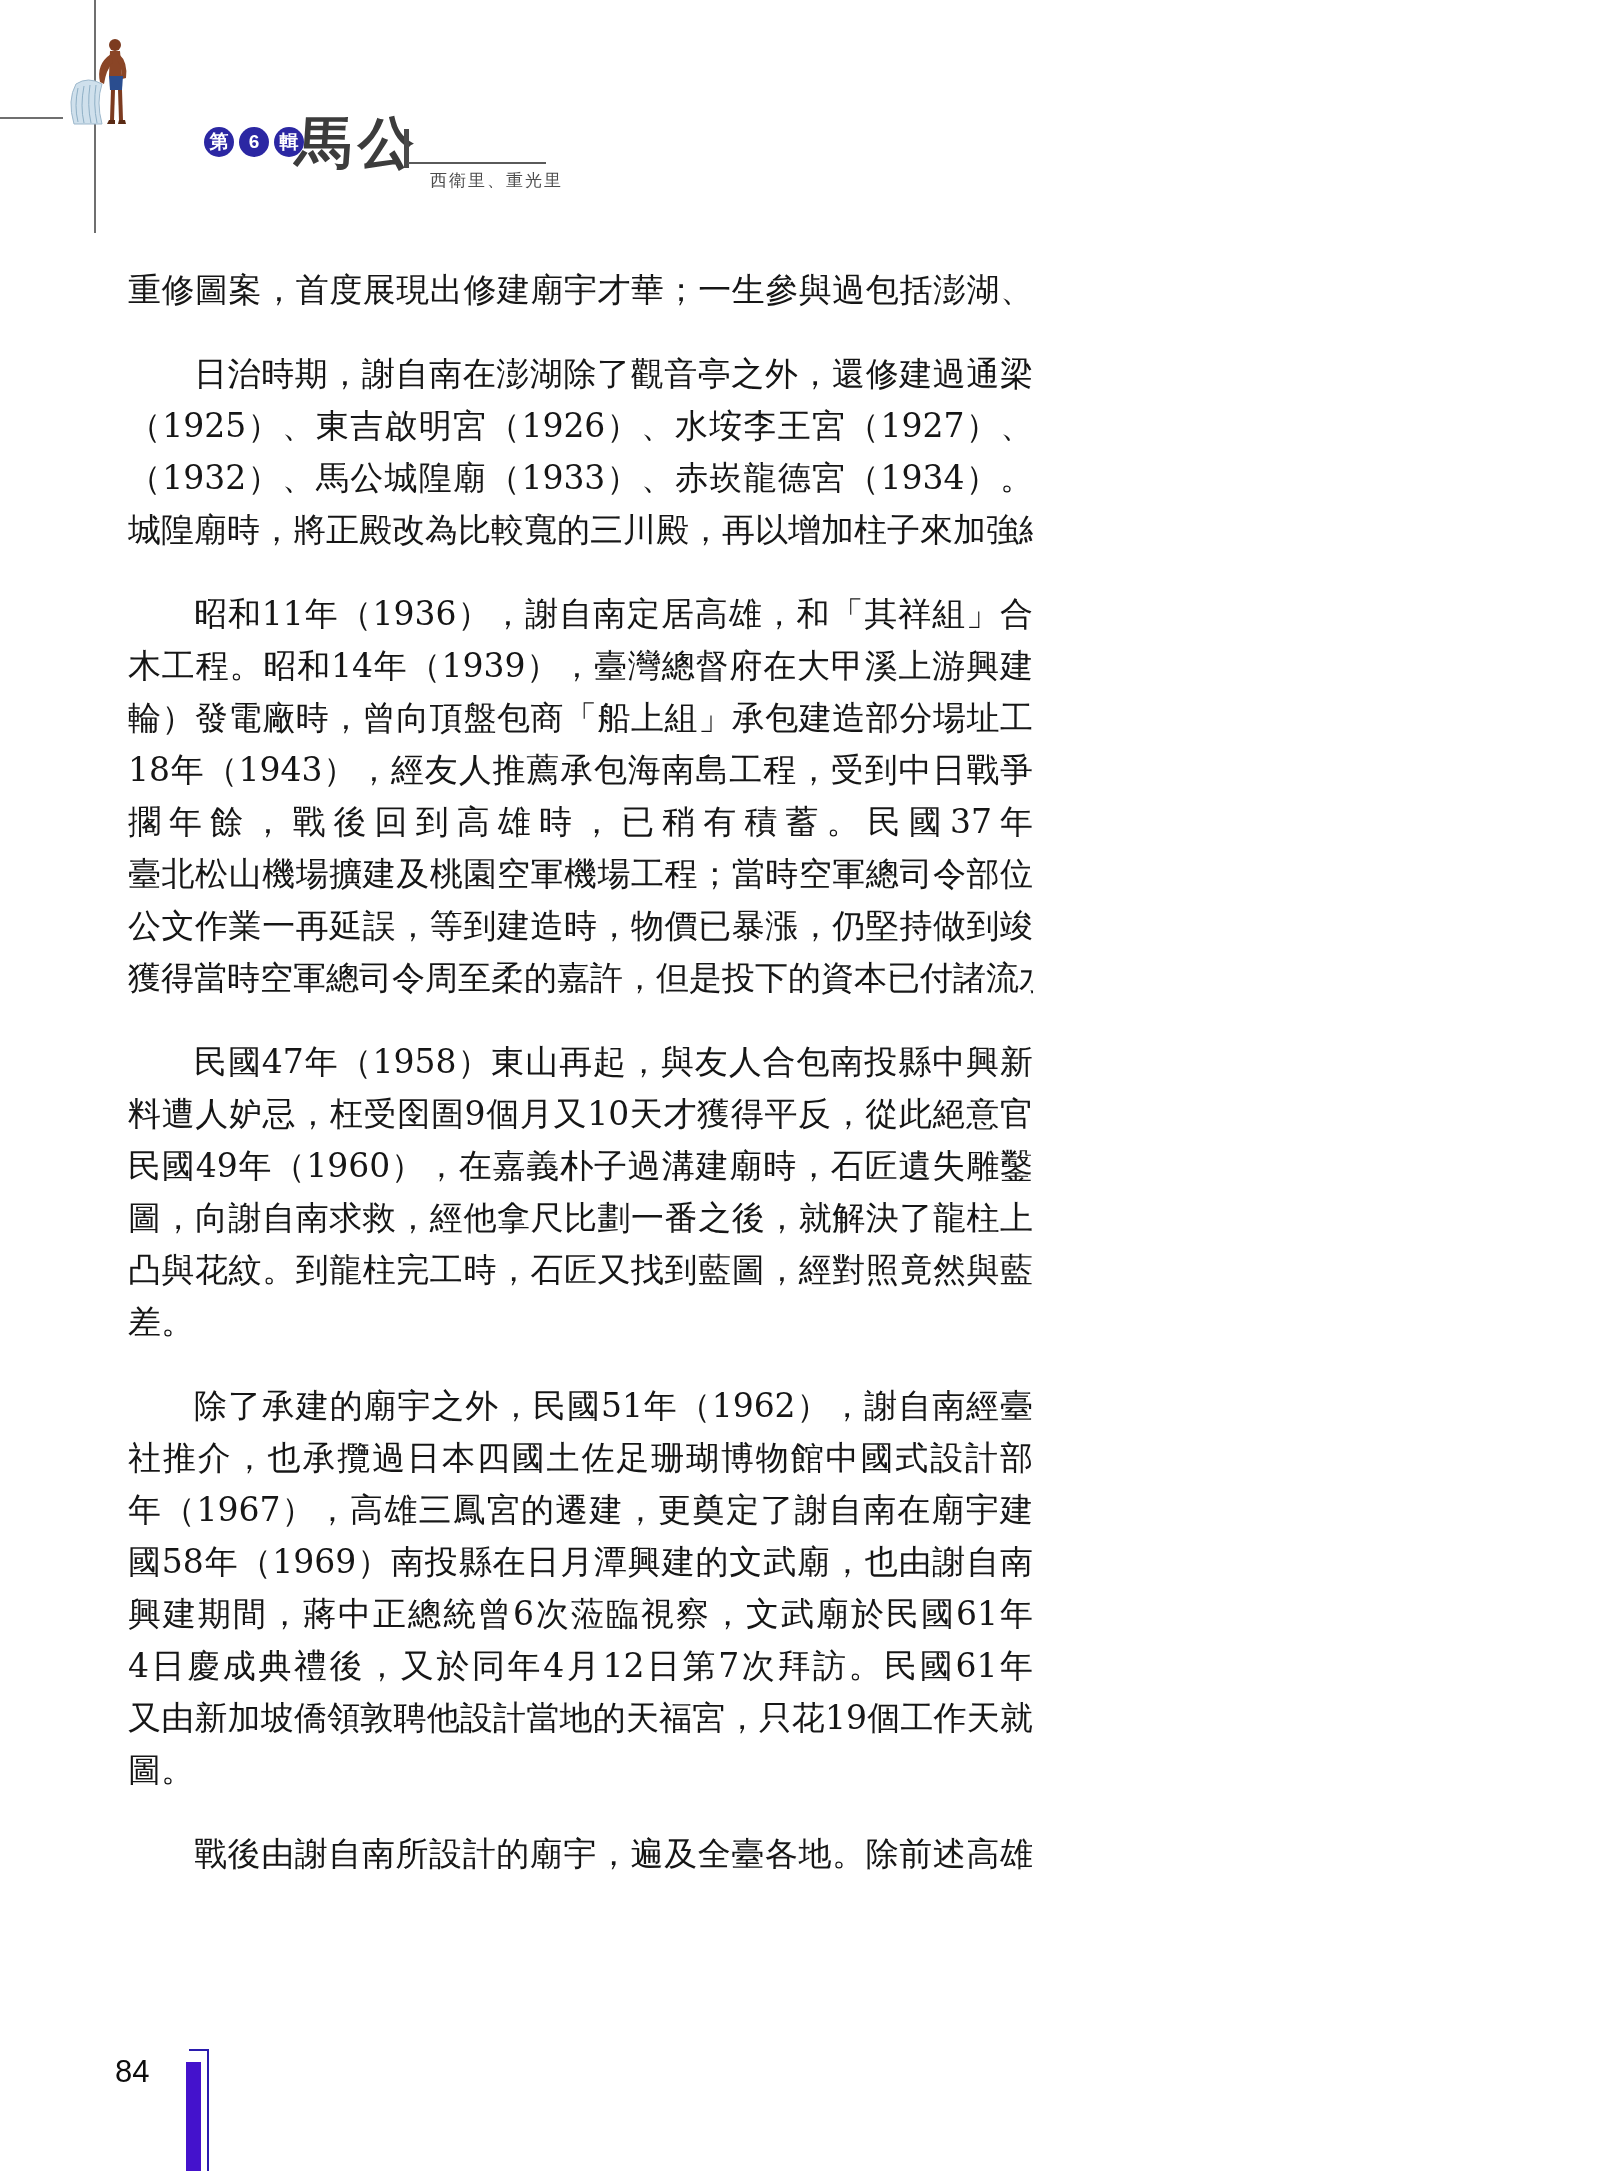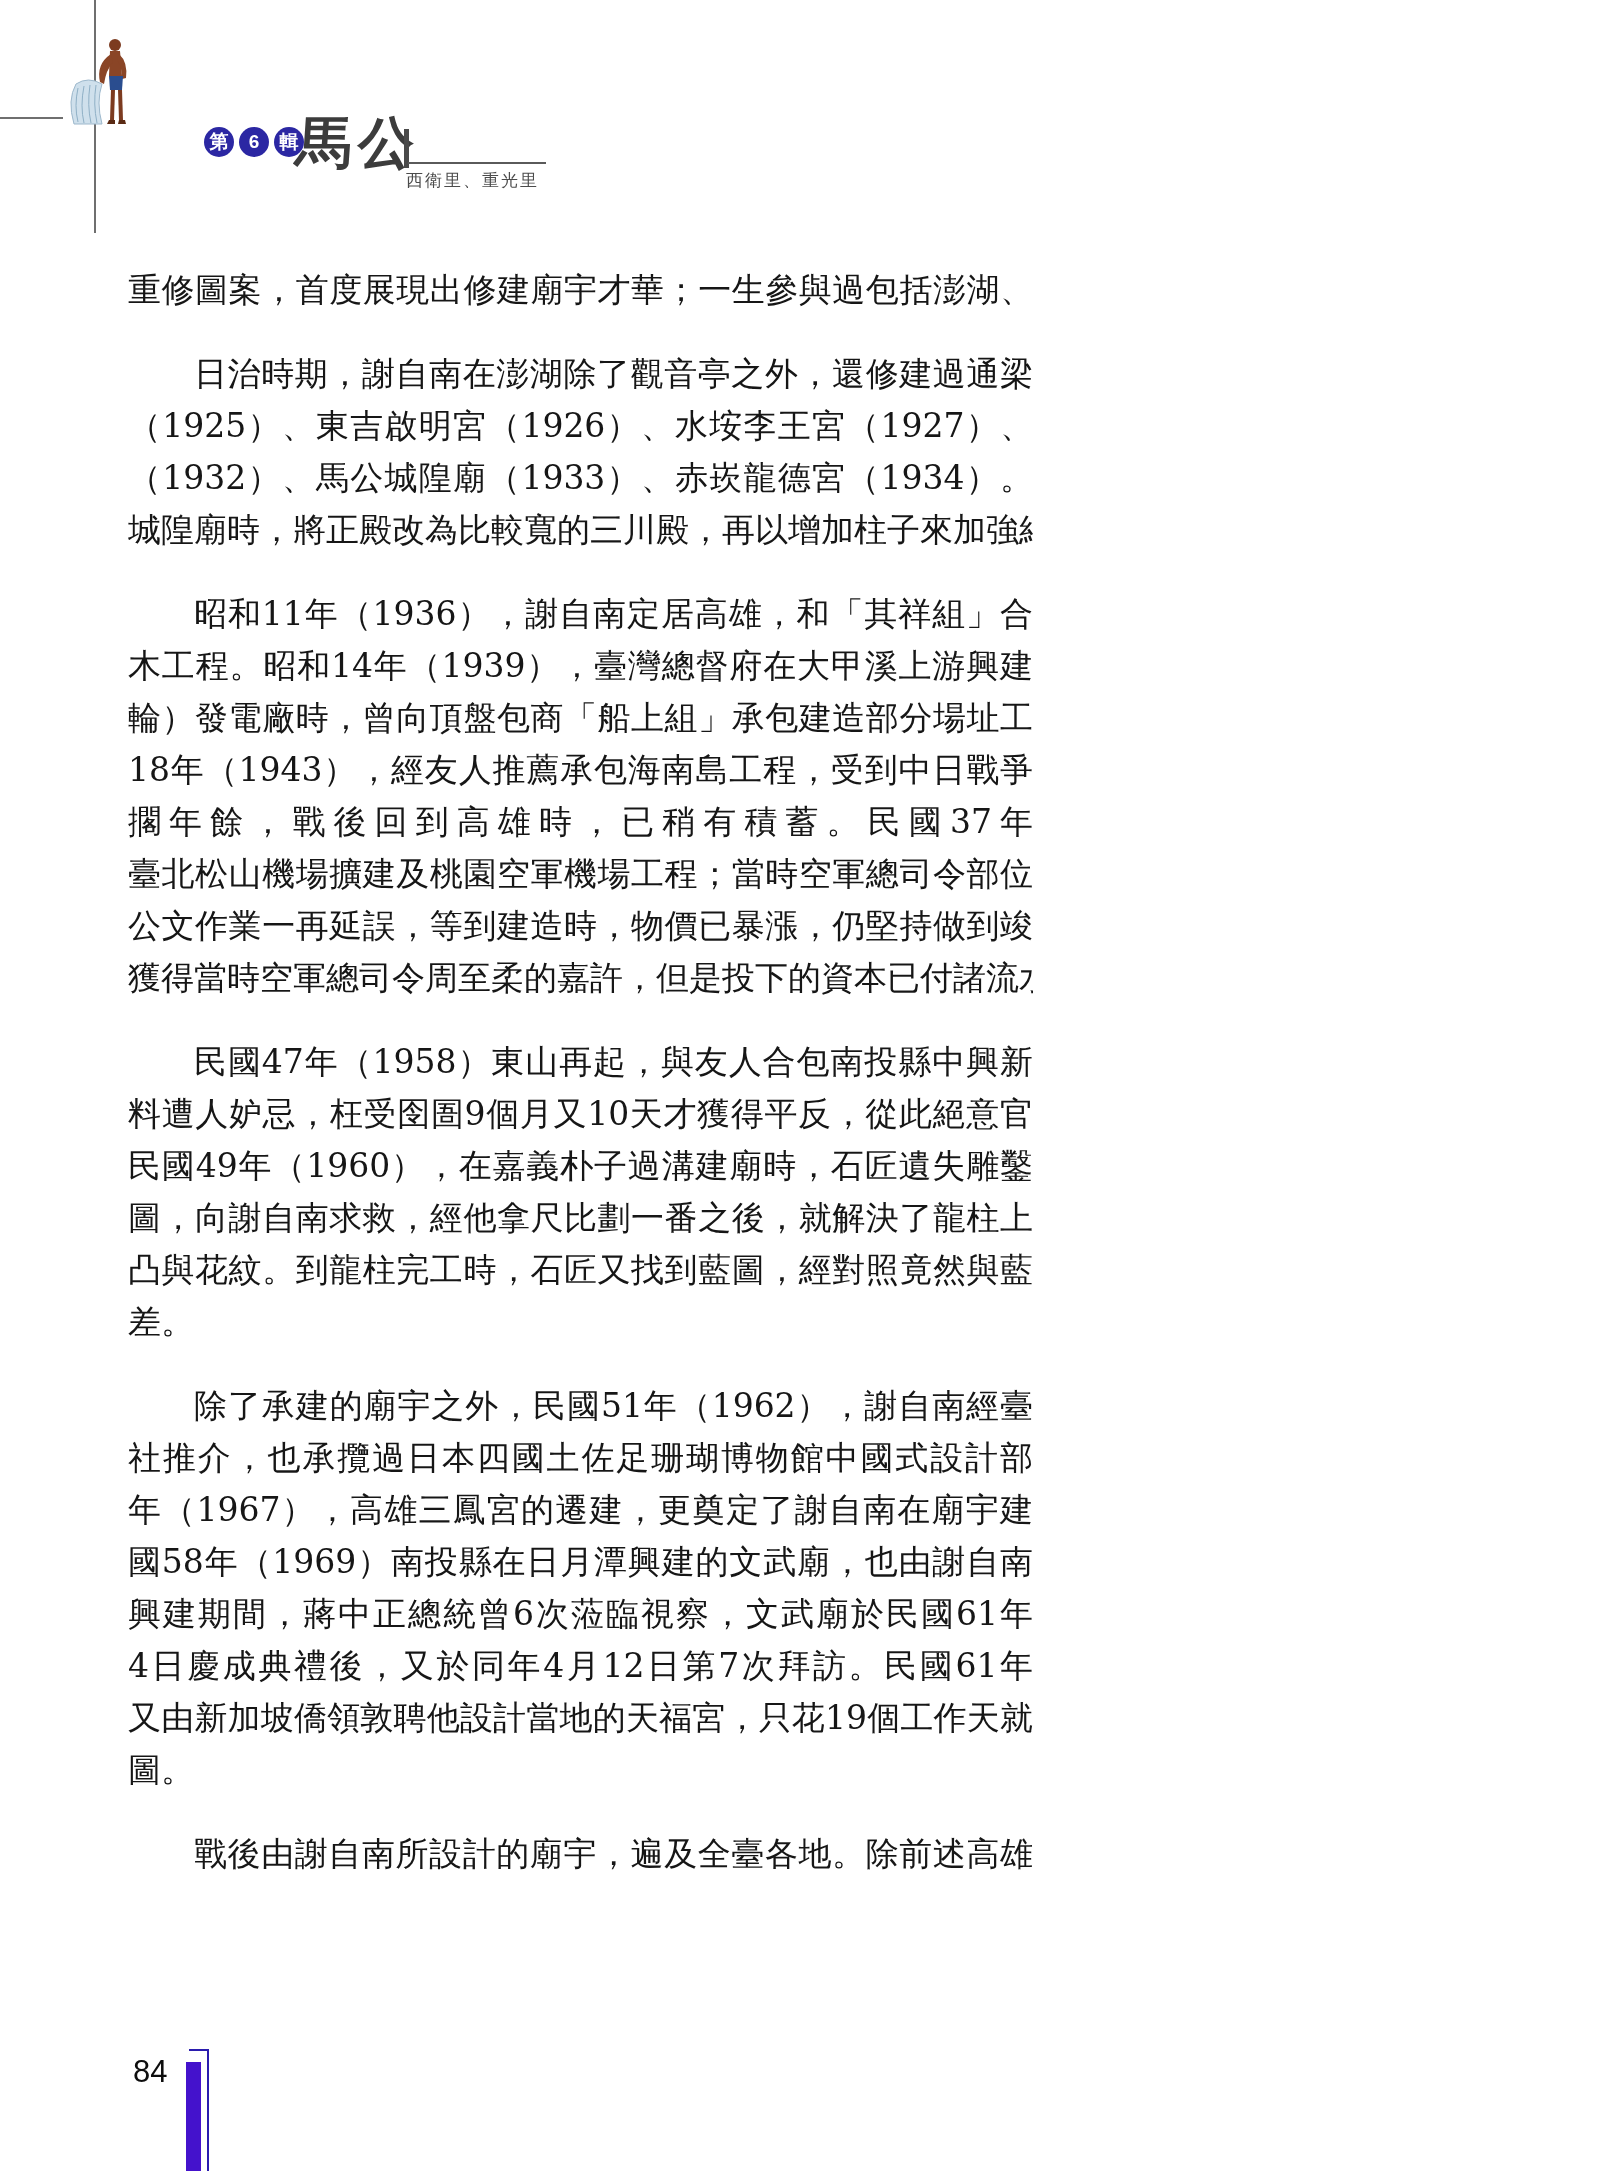--- a/index.html
+++ b/index.html
@@ -21,37 +21,37 @@
     display:flex; align-items:center; justify-content:center;
     font-family:"Liberation Sans",sans-serif;
   }
   .title {
     position:absolute; left:296px; top:106px; font-size:56px; font-weight:bold;
     color:var(--title-gray,#3c3c3c); transform:skewX(-4deg); letter-spacing:6px;
   }
   .title-bar { position:absolute; left:404px; top:129px; width:5px; height:39px; background:#4a4a4a; }
   .header-underline { position:absolute; left:408px; top:162px; width:138px; height:2px; background:#5a5a5a; }
   .subtitle {
-    position:absolute; left:406px; top:169px; font-size:17px; color:#4b4b4b; letter-spacing:2px;
+    position:absolute; left:430px; top:169px; font-size:17px; color:#4b4b4b; letter-spacing:2px;
   }
 
   
   .body-text { position:absolute; left:128px; top:264px; width:905px; color:var(--text,#161616); }
   .para { margin:0; }
   .para + .para { margin-top:32px; }
   .line {
     height:52px; line-height:52px; font-size:33px;
     white-space:nowrap; overflow:hidden; width:100%; box-sizing:border-box;
   }
   .line.full { white-space:normal; text-align:justify; text-align-last:justify; }
   .line.indent { padding-left:66px; }
 
   
   .page-number {
-    position:absolute; left:133px; top:2054px; font-size:31px; color:#0d0d0d;
+    position:absolute; left:115px; top:2054px; font-size:31px; color:#0d0d0d;
     font-family:"Liberation Sans",sans-serif;
   }
   .footer-bar { position:absolute; left:186px; top:2062px; width:15px; height:109px; background:var(--footer-bar-blue,#4412cc); }
   .footer-bracket {
     position:absolute; left:189px; top:2049px; width:18px; height:122px;
     border-top:2px solid var(--bracket-blue,#2a1cae);
     border-right:2px solid var(--bracket-blue,#2a1cae);
   }
 </style>
 </head>

